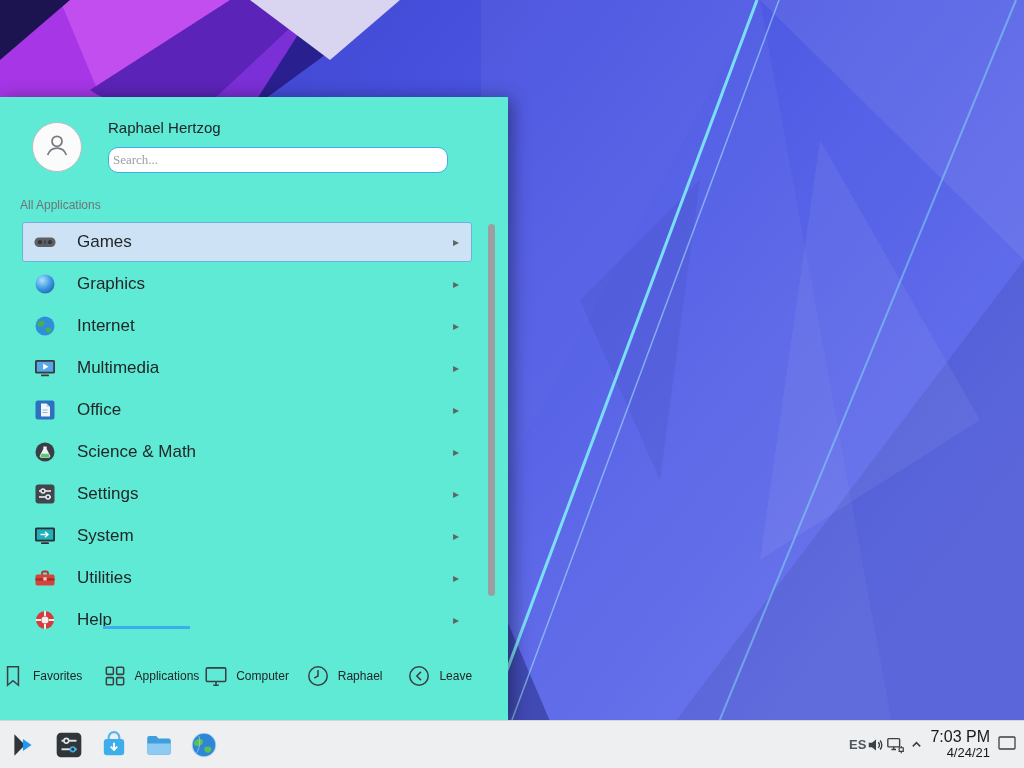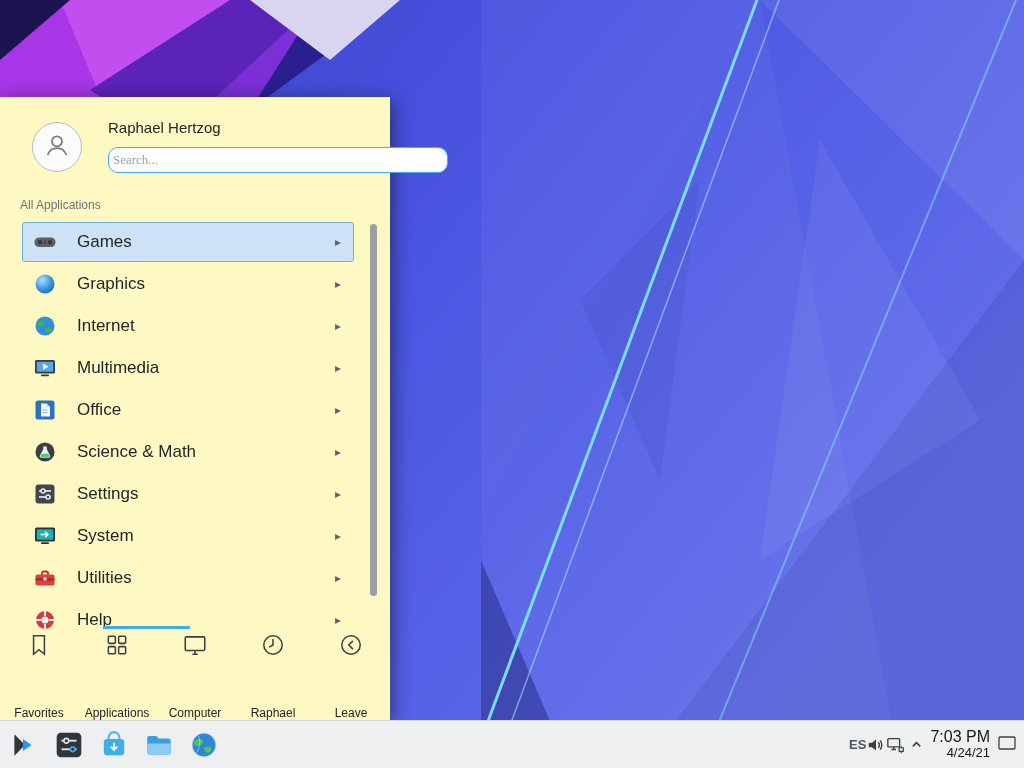--- a/index.html
+++ b/index.html
@@ -2,22 +2,22 @@
 <html><head>
 <meta charset="utf-8">
 <style>
   * { margin:0; padding:0; box-sizing:border-box; }
   html,body { width:1024px; height:768px; overflow:hidden; }
   body { font-family:"Liberation Sans","DejaVu Sans",sans-serif; position:relative; background:#3c43cf; color:#232629; }
 
   .wallpaper { position:absolute; inset:0; width:1024px; height:768px; }
 
   
-  .launcher { position:absolute; left:0; top:97px; width:390px; height:623px;
-              background:#fef9c3; box-shadow:3px 3px 18px rgba(0,0,0,.45);
+  .launcher { position:absolute; left:0; top:97px; width:508px; height:623px;
+              background:#5eead4; box-shadow:3px 3px 18px rgba(0,0,0,.45);
               display:flex; flex-direction:column; }
   .lheader { position:relative; height:92px; flex:0 0 92px; }
   .avatar { position:absolute; left:32px; top:25px; width:50px; height:50px; border-radius:50%;
             background:#fbfbfb; border:1px solid #b9bcbe; display:flex; align-items:center; justify-content:center; }
   .user-name { position:absolute; left:108px; top:22px; font-size:15px; color:#232629; }
   .search { position:absolute; left:108px; top:50px; width:340px; height:26px;
             border:1px solid #3daee9; border-radius:10px; background:#fff; padding:0 4px;
             font-size:13px; color:#232629; outline:none; font-family:Liberation Serif, serif; }
   .search::placeholder { color:#9aa0a5; }
 
@@ -31,21 +31,21 @@
   .cicon svg { width:24px; height:24px; display:block; }
   .clabel { flex:1; font-size:17px; color:#232629; }
   .arrow { font-size:12px; color:#5f6569; padding-right:2px; }
 
   .scrollbar-thumb { position:absolute; right:13px; top:10px; width:7px; height:372px;
                      border-radius:3.5px; background:#9b9fa3; }
 
   .tab-indicator { position:absolute; left:103px; top:529px; width:87px; height:3px; background:#3daee9; }
 
   .tabbar { flex:0 0 88px; height:88px; display:flex; }
-  .tab { flex:1; display:flex; flex-direction:column; align-items:center; justify-content:space-between; gap:7px; }
+  .tab { flex:1; display:flex; flex-direction:row; align-items:center; justify-content:flex-start; gap:7px; }
   .tab svg { width:26px; height:26px; display:block; }
   .tlabel { font-size:12px; color:#232629; }
 
   
   .taskbar { position:absolute; left:0; bottom:0; width:1024px; height:48px;
              background:#edeff0; border-top:1px solid #d4d6d7; display:flex; align-items:center; }
   .tb-launchers { display:flex; align-items:center; gap:15px; padding-left:9px; }
   .tb-ic { width:30px; height:30px; display:flex; align-items:center; justify-content:center; }
   .tb-ic svg { width:30px; height:30px; display:block; }
   .tray { margin-left:auto; display:flex; align-items:center; padding-right:4px; }

